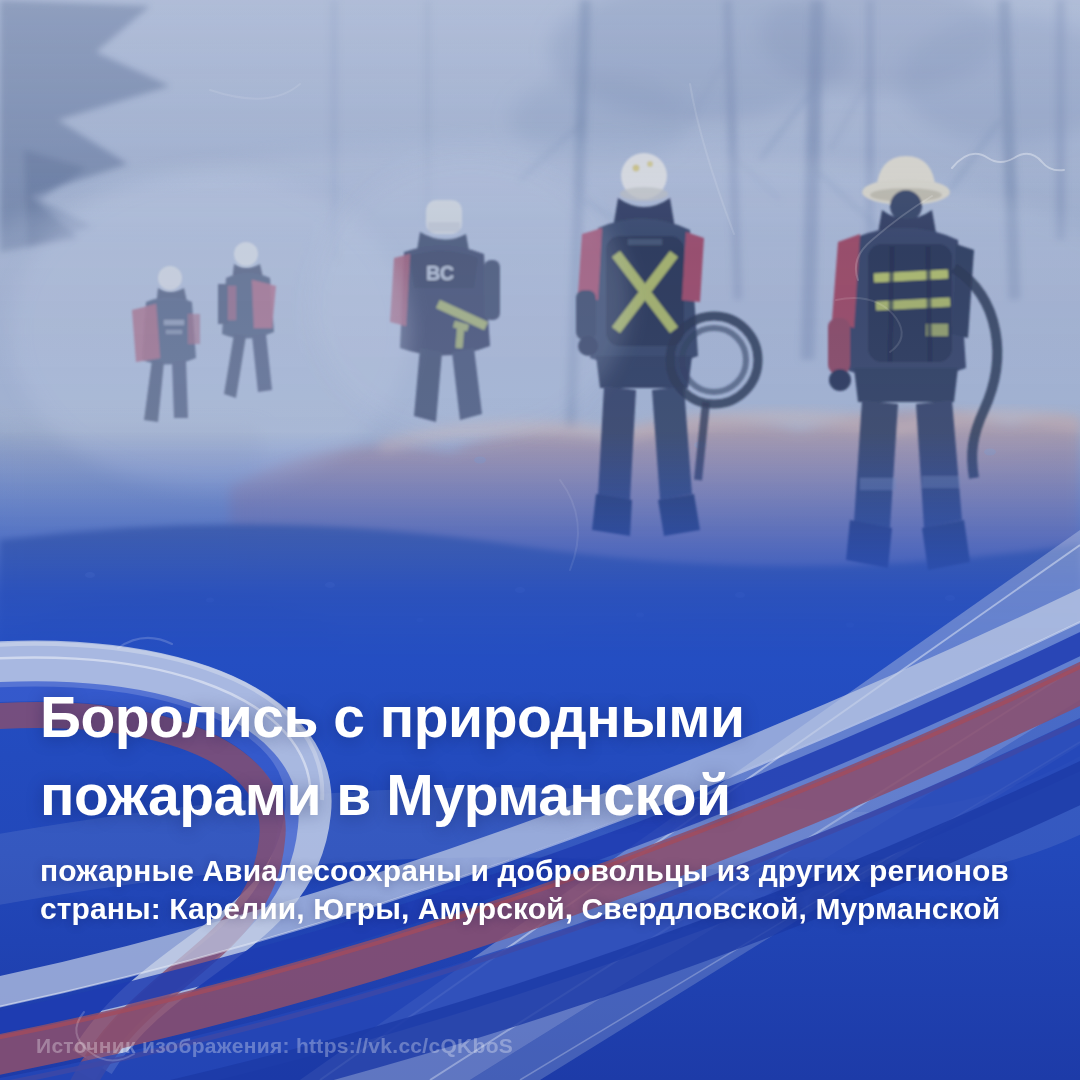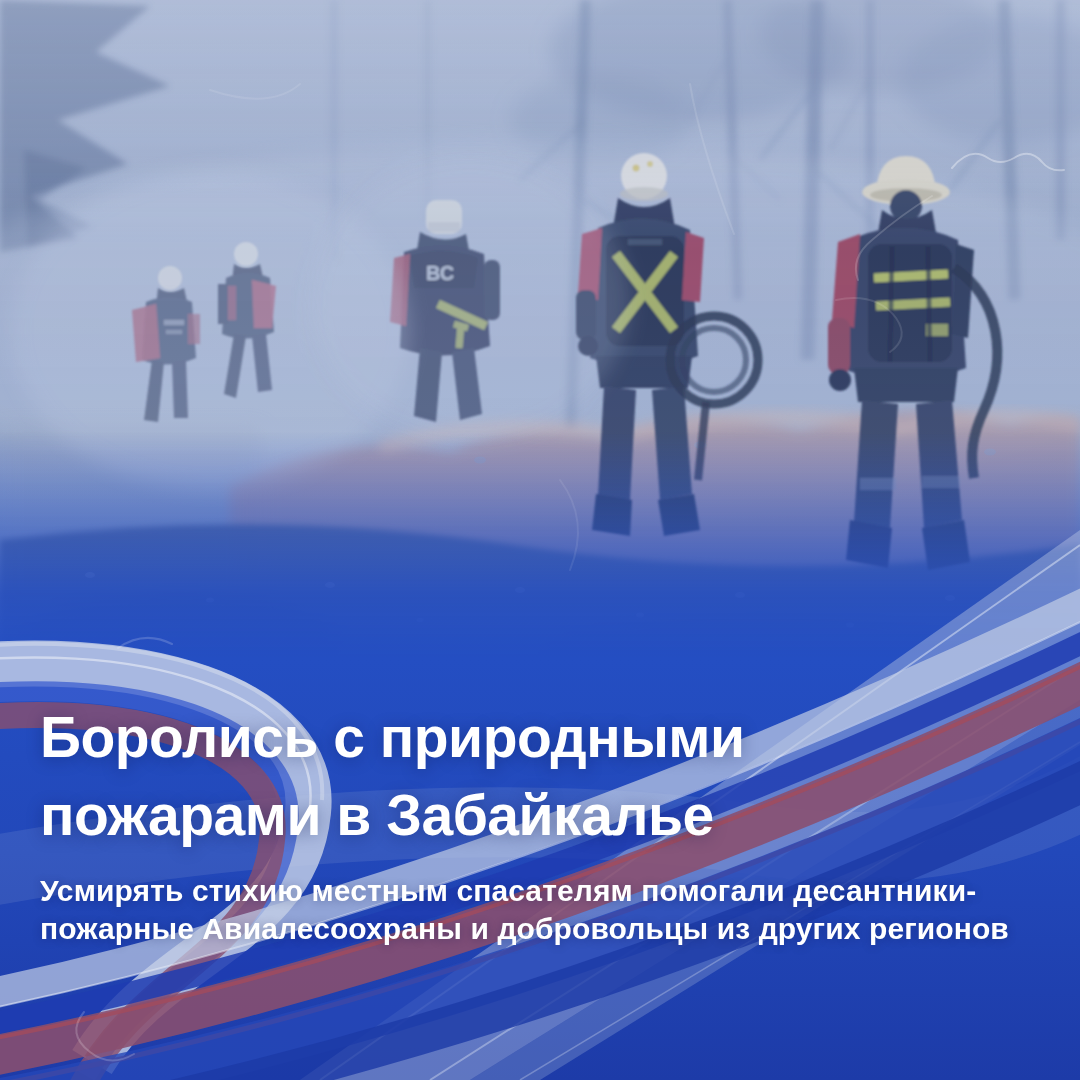--- a/index.html
+++ b/index.html
@@ -15,21 +15,21 @@
     background:linear-gradient(180deg,
       rgba(37,80,196,0) 40%,
       rgba(37,80,196,0.42) 47%,
       rgba(36,77,192,0.88) 55%,
       rgba(36,78,194,1) 61%,
       rgba(34,72,186,1) 79%,
       rgba(29,59,168,1) 100%);
   }
   .textblock{position:absolute;left:40px;top:678px;width:1010px;color:#ffffff;}
   .title{font-size:57px;font-weight:700;line-height:78px;letter-spacing:-0.5px;
-         text-shadow:0 2px 16px rgba(8,18,70,0.35);margin-top:20px;}
+         text-shadow:0 2px 16px rgba(8,18,70,0.35);}
   .bodytext{margin-top:18px;font-size:30px;font-weight:700;line-height:38px;
             letter-spacing:0.1px;text-shadow:0 1px 10px rgba(8,18,70,0.3);}
   .source{position:absolute;left:36px;top:1034px;font-size:21px;font-weight:700;
           color:rgba(255,255,255,0.30);letter-spacing:0.3px;}
   .scratches{pointer-events:none;}
 </style>
 </head>
 <body>
 
 <div class="canvas">
@@ -239,27 +239,28 @@
       <path d="M-40 1092 Q540 986 1150 688" stroke="#a34b5c" stroke-width="5" opacity="0.8"></path>
       <path d="M-30 1108 Q560 1002 1160 706" stroke="#2547b8" stroke-width="48" opacity="0.8"></path>
       <path d="M-20 1140 Q580 1030 1170 740" stroke="#1c3aa6" stroke-width="40" opacity="0.8"></path>
       <path d="M-56 1018 Q490 910 1126 600" stroke="#eef2fa" stroke-width="2" opacity="0.5"></path>
     </g>
   </svg>
 
   <div class="textblock">
     <div class="title">
       <div>Боролись с природными</div>
-      <div>пожарами в Забайкалье</div>
+      <div>пожарами в Мурманской</div>
     </div>
     <div class="bodytext">
-      <div>Усмирять стихию местным спасателям помогали десантники-</div>
       <div>пожарные Авиалесоохраны и добровольцы из других регионов</div>
+      <div>страны: Карелии, Югры, Амурской, Свердловской, Мурманской</div>
     </div>
   </div>
+  <div class="source">Источник изображения: https://vk.cc/cQKboS</div>
 
   <svg class="layer scratches" viewBox="0 0 1080 1080">
     <g stroke="#ffffff" fill="none" stroke-width="2" opacity="0.35" stroke-linecap="round">
       <path d="M952 168 q18 -22 36 -10 q12 8 26 0 q16 -10 28 4 q8 10 22 8"></path>
       <path d="M932 196 q-30 18 -60 44 q-22 18 -14 40" opacity="0.5"></path>
       <path d="M118 648 q26 -18 54 -4" opacity="0.5"></path>
       <path d="M690 84 q10 60 44 150" opacity="0.35"></path>
       <path d="M84 1012 q-18 22 6 40 q20 16 44 2" opacity="0.55"></path>
       <path d="M836 300 q40 -8 60 18 q14 20 -6 34" opacity="0.35"></path>
       <path d="M210 90 q60 20 90 -6" opacity="0.3"></path>

